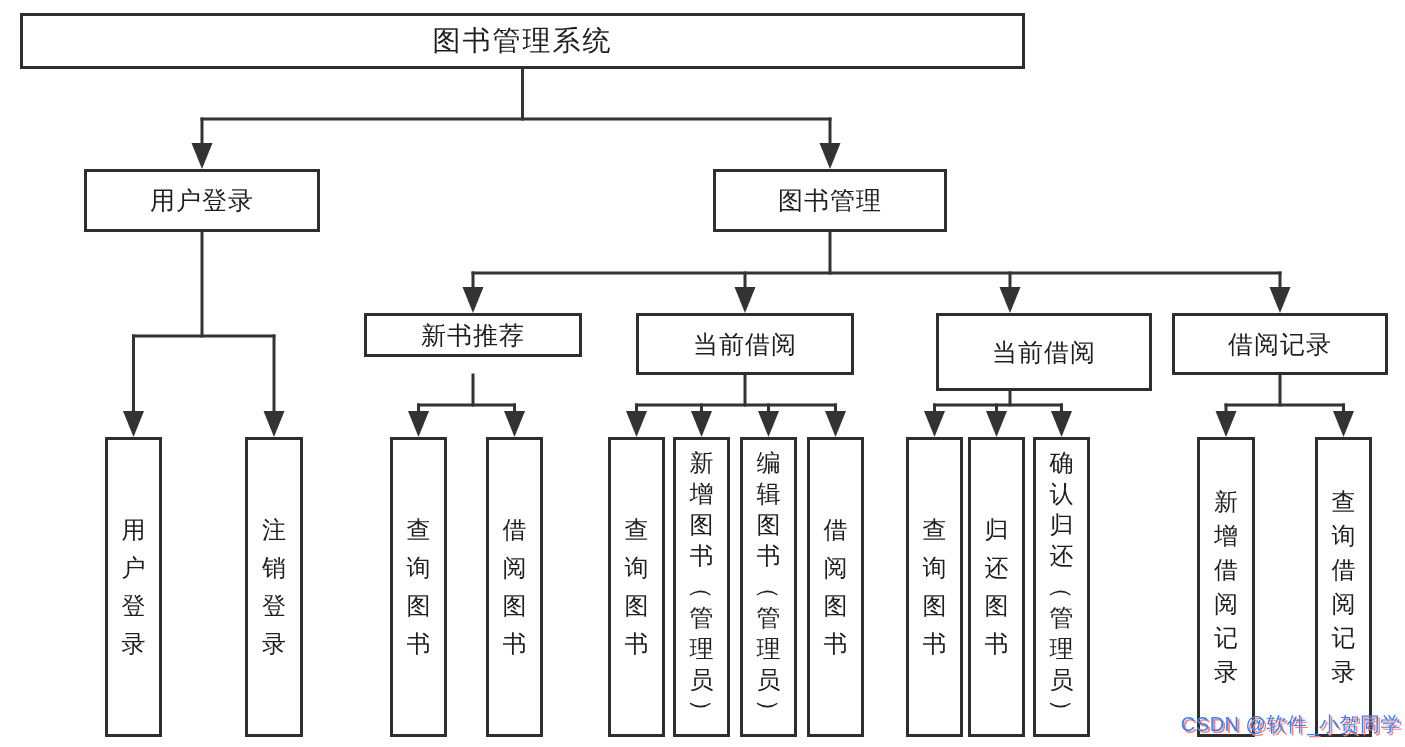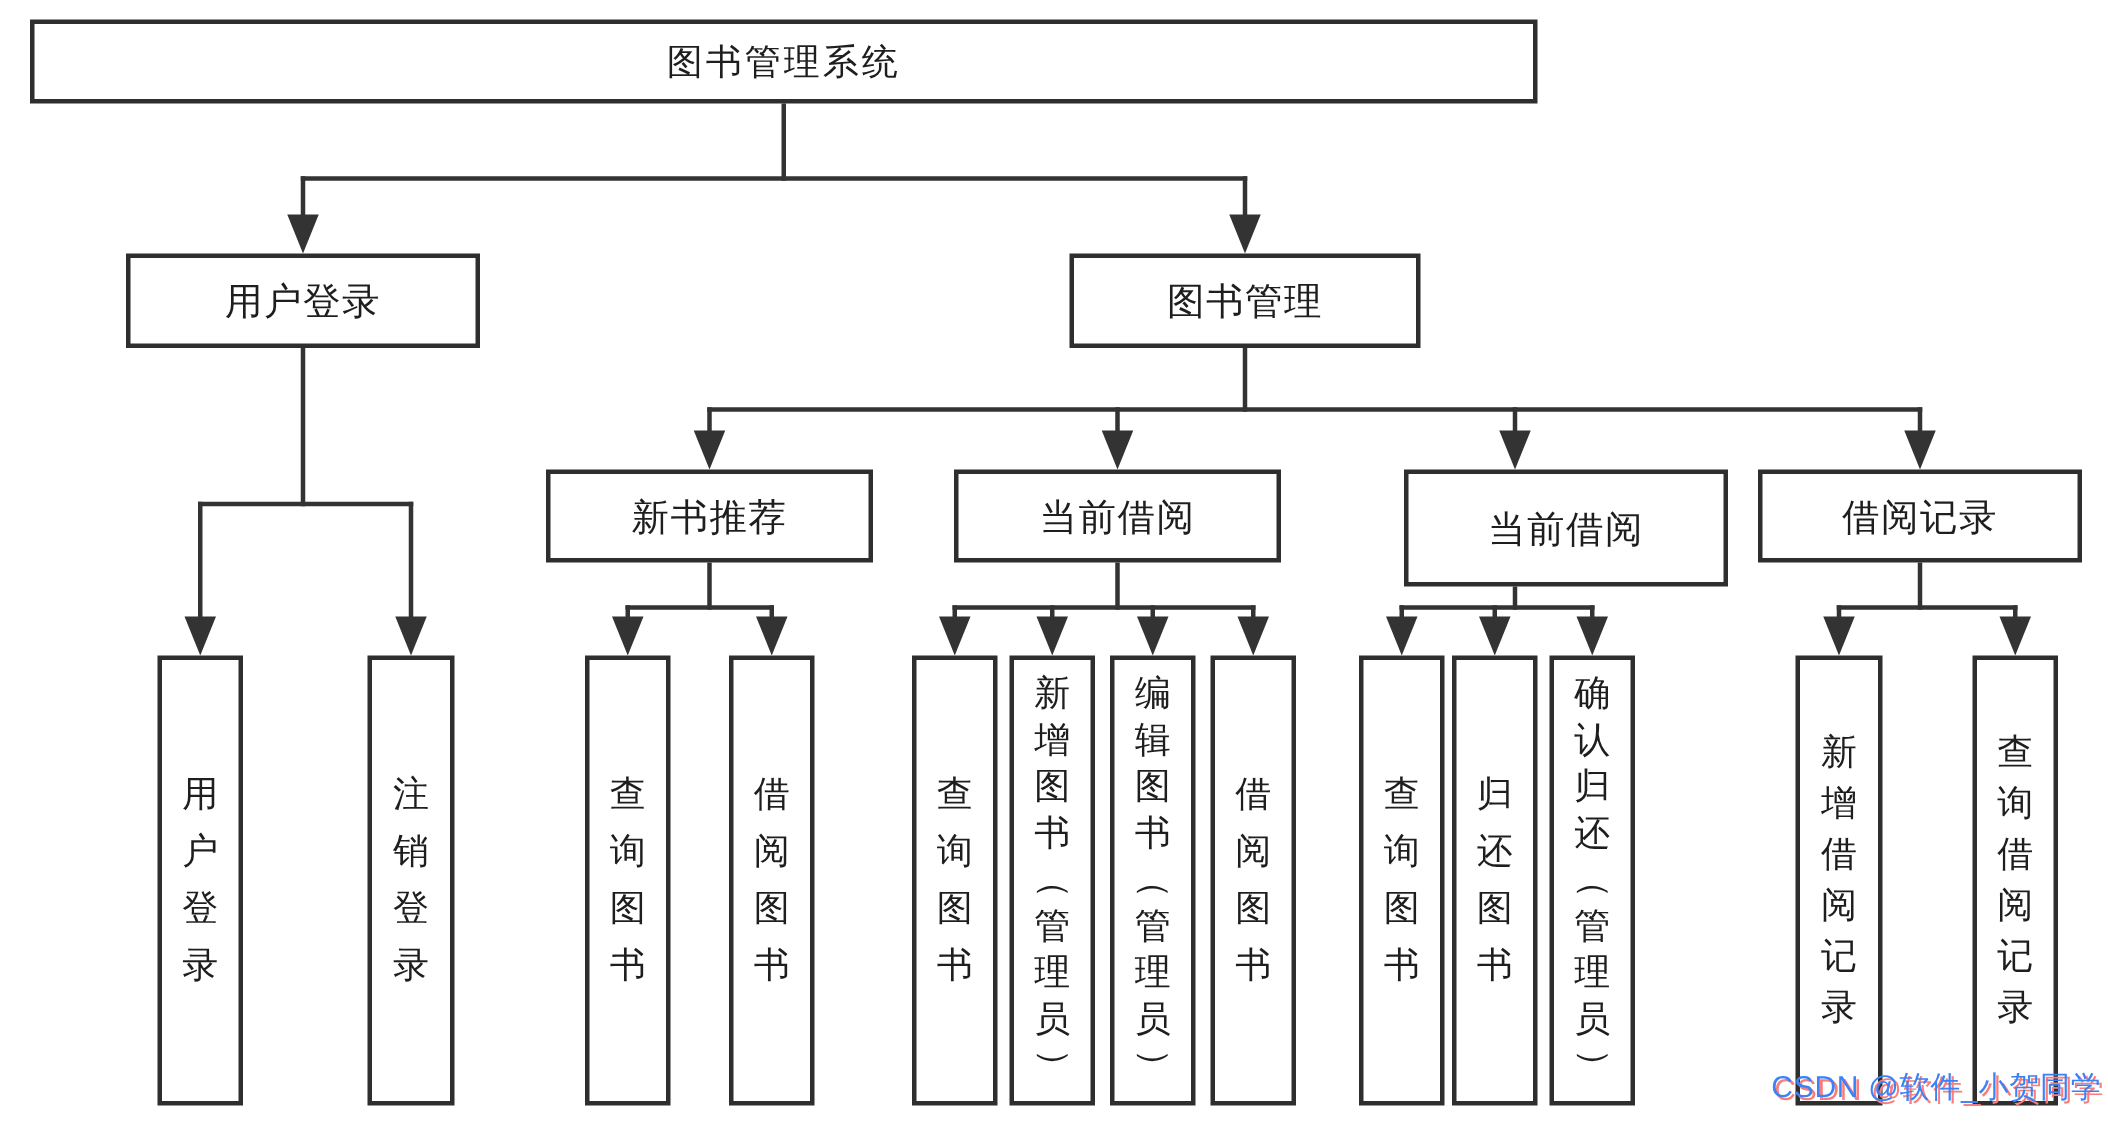--- a/index.html
+++ b/index.html
@@ -16,21 +16,21 @@
     position:absolute;
     box-sizing:border-box;
     border:3px solid #2e2e2e;
     background:#ffffff;
     display:flex;
     align-items:center;
     justify-content:center;
     color:#1e1e1e;
   }
   .node.h { font-size:25px; letter-spacing:1px; white-space:nowrap; }
-  .node.h.root { font-size:24px; letter-spacing:2px; }
+  .node.h.root { font-size:28px; letter-spacing:2px; }
   .node.v { flex-direction:column; font-size:24px; }
   .node.v .ch { display:block; line-height:1; height:24px; width:24px; text-align:center; }
   .node.v .ch.rot { transform:rotate(90deg); }
   #watermark {
     position:absolute;
     z-index:5;
     right:4px; top:711px;
     font-size:20px;
     letter-spacing:0.5px;
     white-space:nowrap;
@@ -97,21 +97,21 @@
   <div id="nodes">
       <div class="node h root" style="left: 20px; top: 13px; width: 1005px; height: 56px; border-color: rgb(46, 46, 46);">
         <span>图书管理系统</span>
       </div>
       <div class="node h" style="left: 713px; top: 169px; width: 234px; height: 63px; border-color: rgb(46, 46, 46);">
         <span>图书管理</span>
       </div>
       <div class="node h" style="left: 84px; top: 169px; width: 236px; height: 63px; border-color: rgb(46, 46, 46);">
         <span>用户登录</span>
       </div>
-      <div class="node h" style="left: 364px; top: 313px; width: 218px; height: 62px; border-color: rgb(46, 46, 46); text-align: right;">
+      <div class="node h" style="left: 364px; top: 313px; width: 218px; height: 44px; border-color: rgb(46, 46, 46); text-align: right;">
         <span>新书推荐</span>
       </div>
       <div class="node h" style="left: 636px; top: 313px; width: 218px; height: 62px; border-color: rgb(46, 46, 46);">
         <span>当前借阅</span>
       </div>
       <div class="node h" style="left: 936px; top: 313px; width: 216px; height: 78px; border-color: rgb(46, 46, 46);">
         <span>当前借阅</span>
       </div>
       <div class="node h" style="left: 1172px; top: 313px; width: 216px; height: 62px; border-color: rgb(46, 46, 46); font-family: Liberation Serif, serif;">
         <span>借阅记录</span>

